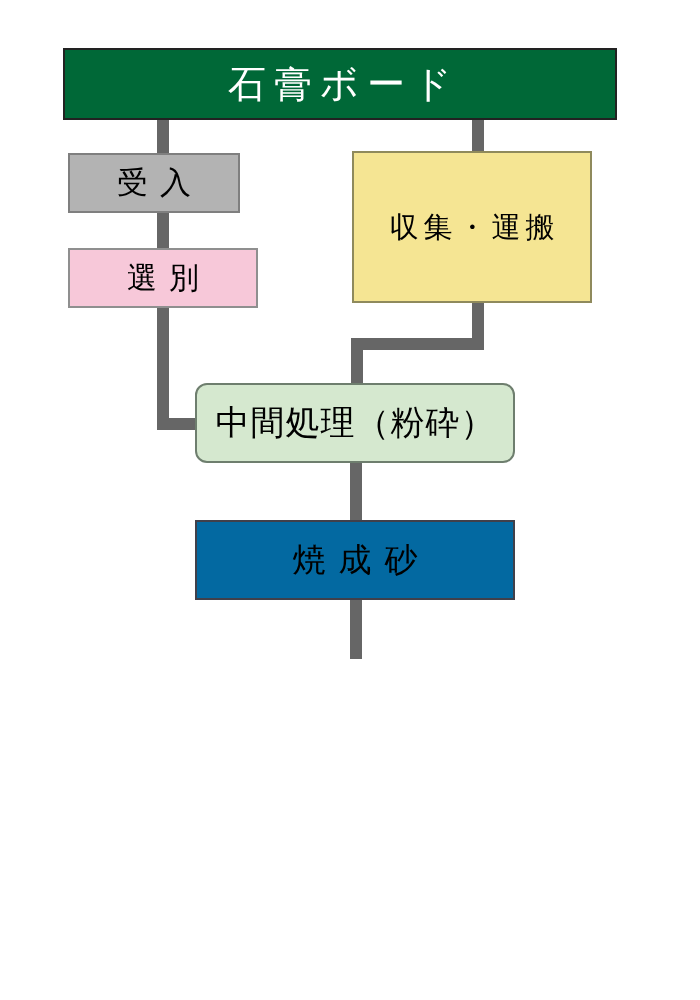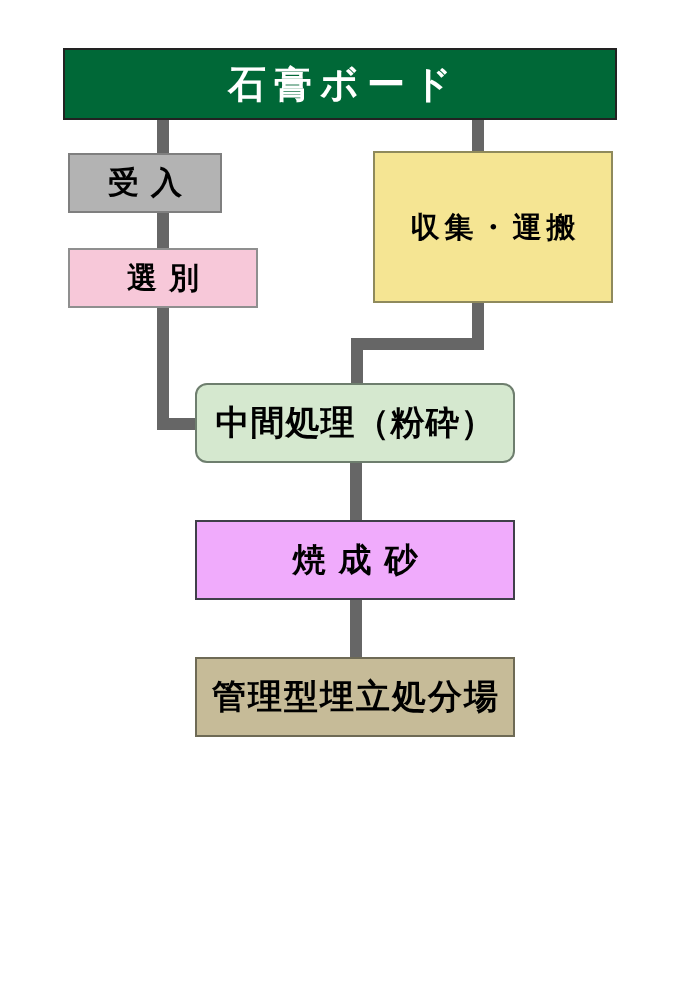--- a/index.html
+++ b/index.html
@@ -16,44 +16,44 @@
     overflow: hidden;
   }
   .node {
     position: absolute;
     display: flex;
     align-items: center;
     justify-content: center;
     box-sizing: border-box;
     text-align: right;
     color: #000000;
-    font-weight: bold;
+    font-weight: normal;
   }
   .connector {
     position: absolute;
   }
 
   
   .node-title {
     left: 63px; top: 48px; width: 554px; height: 72px;
     border: 2px solid #222222;
     color: #ffffff;
     font-size: 38px;
     letter-spacing: 8px;
     text-indent: 8px;
   }
   .node-receiving {
-    left: 68px; top: 153px; width: 154px; height: 60px;
+    left: 68px; top: 153px; width: 172px; height: 60px;
     border: 2px solid #7f7f7f;
     font-size: 31px;
     letter-spacing: 12px;
     text-indent: 12px;
   }
   .node-collection {
-    left: 373px; top: 151px; width: 240px; height: 152px;
+    left: 352px; top: 151px; width: 240px; height: 152px;
     border: 2px solid #8f8a5c;
     font-size: 29px;
     letter-spacing: 5px;
     text-indent: 5px;
     line-height: 47px;
     flex-direction: column;
   }
   .node-collection .line { display: block; }
   .node-sorting {
     left: 68px; top: 248px; width: 190px; height: 60px;
@@ -125,21 +125,18 @@
   </div>
 
   <div class="node node-sorting" style="background-color: rgb(247, 200, 217);">
     <span>選別</span>
   </div>
 
   <div class="node node-crushing" style="background-color: rgb(213, 232, 207); border-radius: 12px;">
     <span>中間処理（粉砕）</span>
   </div>
 
-  <div class="node node-calcined-sand" style="background-color: #f0abfc;">
+  <div class="node node-calcined-sand" style="background-color: #0369a1;">
     <span>焼成砂</span>
   </div>
 
-  <div class="node node-landfill" style="background-color: rgb(198, 187, 152);">
-    <span>管理型埋立処分場</span>
-  </div>
 
 </div>
 
 </body></html>

